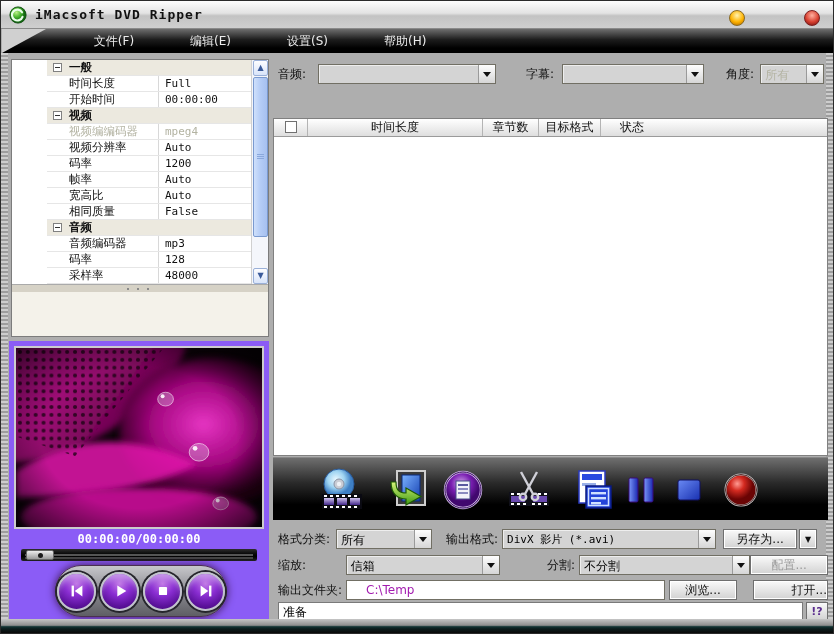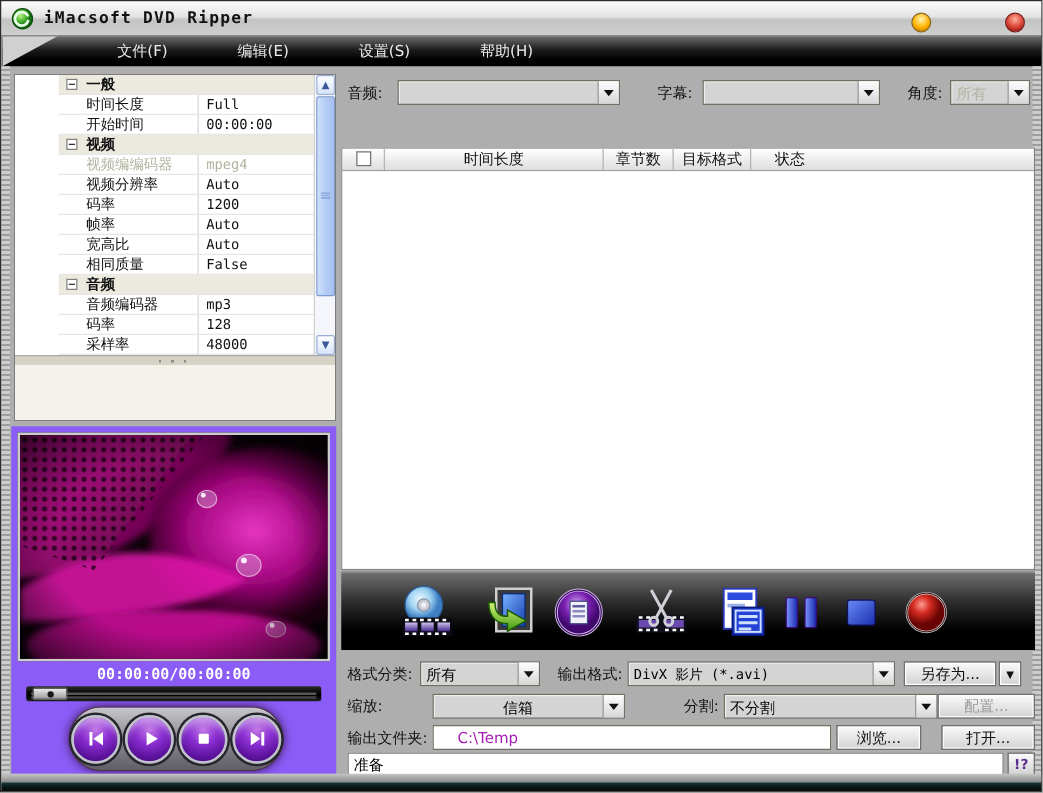--- a/index.html
+++ b/index.html
@@ -506,37 +506,37 @@
     <div class="dd" style="width:214px; margin-left:4px;">
       <span class="val" style="font-family:'DejaVu Sans Mono','Liberation Mono',monospace; font-size:11px;">DivX 影片 (*.avi)</span>
       <span class="arrow-box"></span>
     </div>
     <button class="btn" style="width:74px; margin-left:7px;">另存为...</button>
     <button class="btn" style="width:18px; margin-left:2px; font-size:8px;">▼</button>
   </div>
 
   <div class="orow row2">
     <span class="lbl" style="width:62px;">缩放:</span>
-    <div class="dd" style="width:155px; margin-left:6px;text-align:center;">
+    <div class="dd" style="width:155px; margin-left:6px;">
       <span class="val">信箱</span>
       <span class="arrow-box"></span>
     </div>
     <span class="lbl" style="margin-left:47px;">分割:</span>
     <div class="dd" style="width:172px; margin-left:4px;">
       <span class="val">不分割</span>
       <span class="arrow-box"></span>
     </div>
     <button class="btn gray-text" style="width:78px; margin-left:auto;">配置...</button>
   </div>
 
   <div class="orow row3">
     <span class="lbl" style="width:62px;">输出文件夹:</span>
     <input class="tinput" style="width: 327px; margin-left: 6px;" value="C:\Temp">
     <button class="btn" style="width:70px; margin-left:4px;">浏览...</button>
-    <button class="btn" style="width:77px; margin-left:16px;">打开...</button>
+    <button class="btn" style="width:77px; margin-left:16px;text-align:right;">打开...</button>
   </div>
 
   <div class="statusbar">
     <div class="status-field">准备</div>
     <div class="help-btn">!?</div>
   </div>
 
   <div class="bottom-frame"></div>
 </div>
 

